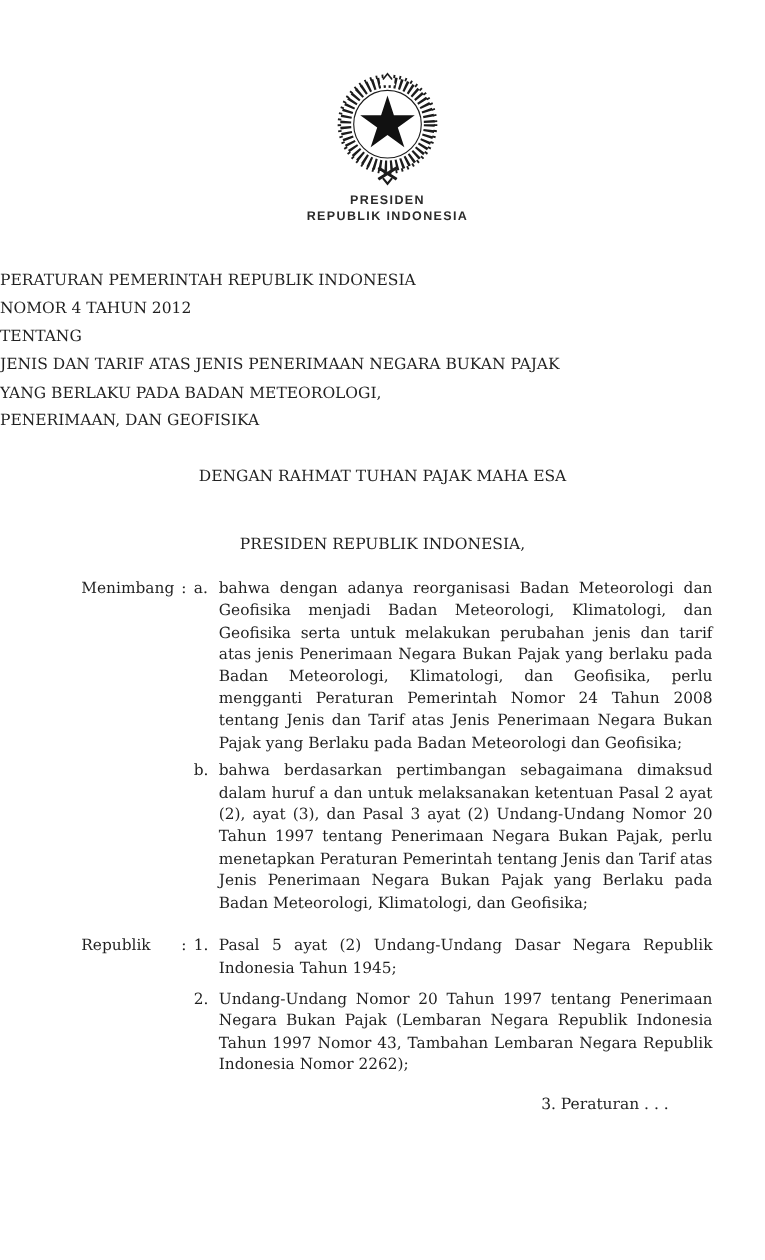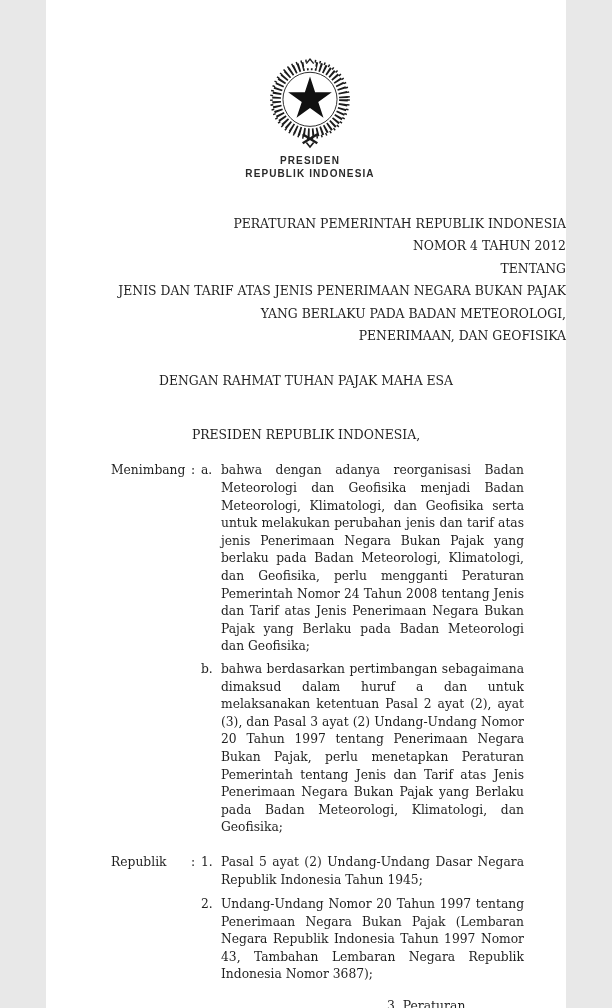--- a/index.html
+++ b/index.html
@@ -1,18 +1,18 @@
 <!DOCTYPE html>
 <html><head>
 <meta charset="utf-8">
 <style>
   html, body { margin: 0; padding: 0; background: #e8e8e8; }
   .page {
     position: relative;
-    width: 520px;
+    width: 612px;
     height: 1008px;
     margin: 0 auto;
     background: #ffffff;
     overflow: hidden;
     color: #1f1f1f;
     font-family: "DejaVu Serif", serif;
   }
   
   .letterhead {
     padding-top: 56px;
@@ -26,21 +26,21 @@
     font-size: 10px;
     letter-spacing: 1.1px;
     color: #2a2a2a;
     line-height: 12px;
   }
   .lh-line1 { margin-top: 5px; }
   .lh-line2 { margin-top: 1px; }
   
   .title-block {
     margin-top: 33px;
-    text-align: right;
+    text-align: left;
     font-size: 12.4px;
   }
   .title-line { line-height: 22.4px; white-space: nowrap; }
   .invocation {
     margin-top: 25px;
     text-align: center;
     font-size: 12.4px;
     line-height: 17px;
   }
   .authority {
@@ -137,19 +137,19 @@
     <div class="clause-row">
       <div class="clause-label">Republik</div>
       <div class="clause-colon">:</div>
       <div class="clause-marker">1.</div>
       <div class="clause-text">Pasal 5 ayat (2) Undang-Undang Dasar Negara Republik Indonesia Tahun 1945;</div>
     </div>
     <div class="clause-row">
       <div class="clause-label"></div>
       <div class="clause-colon"></div>
       <div class="clause-marker">2.</div>
-      <div class="clause-text">Undang-Undang Nomor 20 Tahun 1997 tentang Penerimaan Negara Bukan Pajak (Lembaran Negara Republik Indonesia Tahun 1997 Nomor 43, Tambahan Lembaran Negara Republik Indonesia Nomor 3687);</div>
+      <div class="clause-text">Undang-Undang Nomor 20 Tahun 1997 tentang Penerimaan Negara Bukan Pajak (Lembaran Negara Republik Indonesia Tahun 1997 Nomor 43, Tambahan Lembaran Negara Republik Indonesia Nomor 2262);</div>
     </div>
   </section>
 
   <div class="catchword">3. Peraturan . . .</div>
 
 </div>
 
 </body></html>

